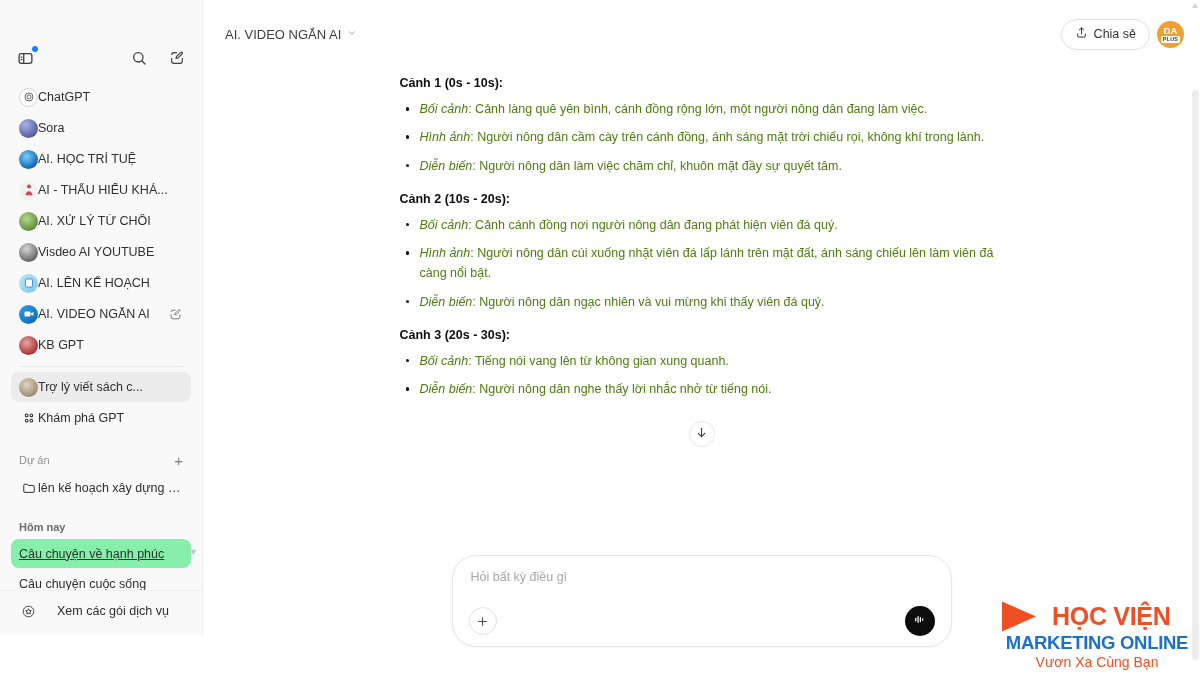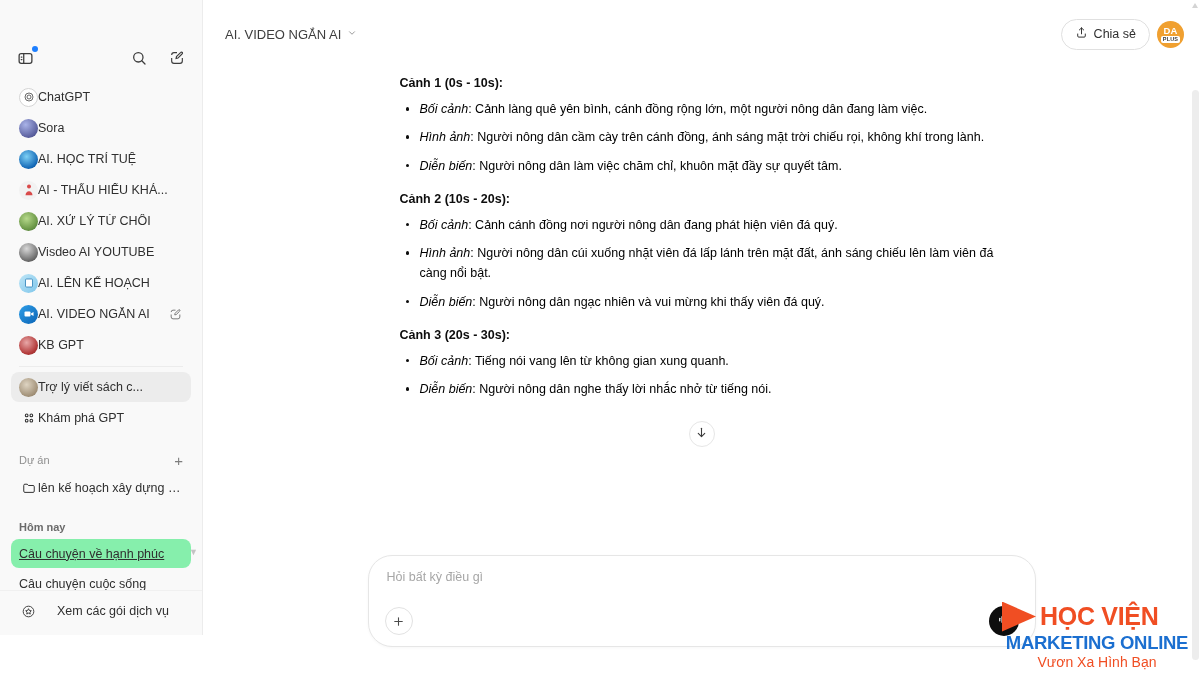--- a/index.html
+++ b/index.html
@@ -208,21 +208,21 @@
     color: #0d0d0d;
     margin: 16px 0 9px 0;
   }
   .scene-title:first-child { margin-top: 4px; }
   ul.scene-list { list-style: none; margin: 0 0 0 2px; padding: 0; }
   ul.scene-list li {
     position: relative;
     padding-left: 18px;
     font-size: 12.5px;
     line-height: 1.62;
-    color: #000000;
+    color: #4d7c0f;
     margin-bottom: 8px;
   }
   ul.scene-list li::before {
     content: "";
     position: absolute;
     left: 4px; top: 8px;
     width: 3.5px; height: 3.5px;
     border-radius: 50%;
     background: #0d0d0d;
   }
@@ -242,21 +242,21 @@
     z-index: 5;
   }
 
   
   .composer-wrap {
     padding: 0 0 28px 0;
     display: flex; justify-content: center;
     background: #fff;
   }
   .composer {
-    width: 668px;
+    width: 500px;
     min-height: 92px;
     border: 1px solid #e6e6e6;
     border-radius: 24px;
     background: #fff;
     box-shadow: 0 1px 3px rgba(0,0,0,.035);
     padding: 14px 16px 10px 16px;
     display: flex; flex-direction: column; justify-content: space-between;
     position: relative;
   }
   .composer-input {
@@ -289,21 +289,21 @@
   
   .watermark {
     position: absolute;
     right: 8px; bottom: 6px;
     width: 190px;
     text-align: center;
     user-select: none;
     pointer-events: none;
     line-height: 1;
   }
-  .wm-row1 { display: flex; align-items: center; justify-content: flex-start; gap: 2px; }
+  .wm-row1 { display: flex; align-items: center; justify-content: flex-start; gap: 14px; }
   .wm-play {
     width: 34px; height: 30px;
     background: #f04e23;
     clip-path: polygon(0 0, 100% 50%, 0 100%);
     margin-right: 2px;
   }
   .wm-hv {
     font-size: 25px; font-weight: bold; color: #f04e23;
     letter-spacing: -0.3px;
   }
@@ -606,21 +606,21 @@
         </div>
       </div>
     </div>
 
     <div class="watermark">
       <div class="wm-row1">
         <span class="wm-play"></span>
         <span class="wm-hv">HỌC VIỆN</span>
       </div>
       <div class="wm-row2">MARKETING ONLINE</div>
-      <div class="wm-row3">Vươn Xa Hình Bạn</div>
+      <div class="wm-row3">Vươn Xa Cùng Bạn</div>
     </div>
   </section>
 
   <div class="bottom-strip"></div>
 
   <div class="page-scrollbar">
     <div class="up-arrow"></div>
     <div class="thumb"></div>
   </div>
 </div>

